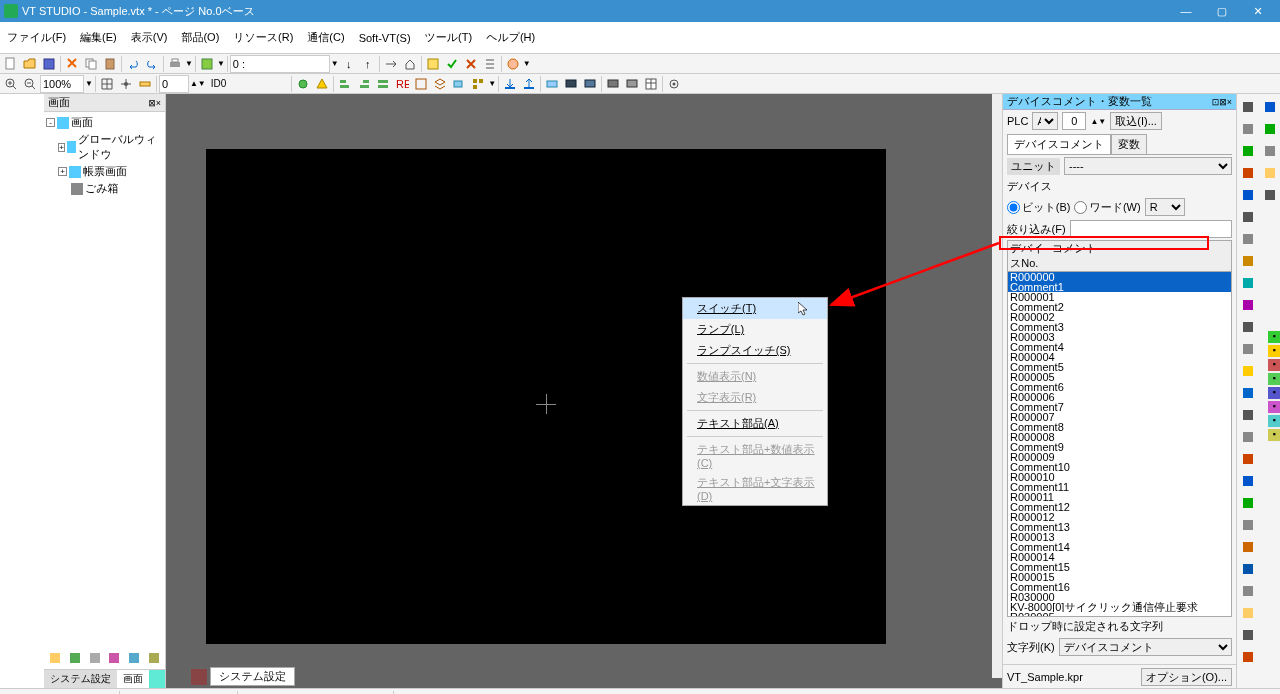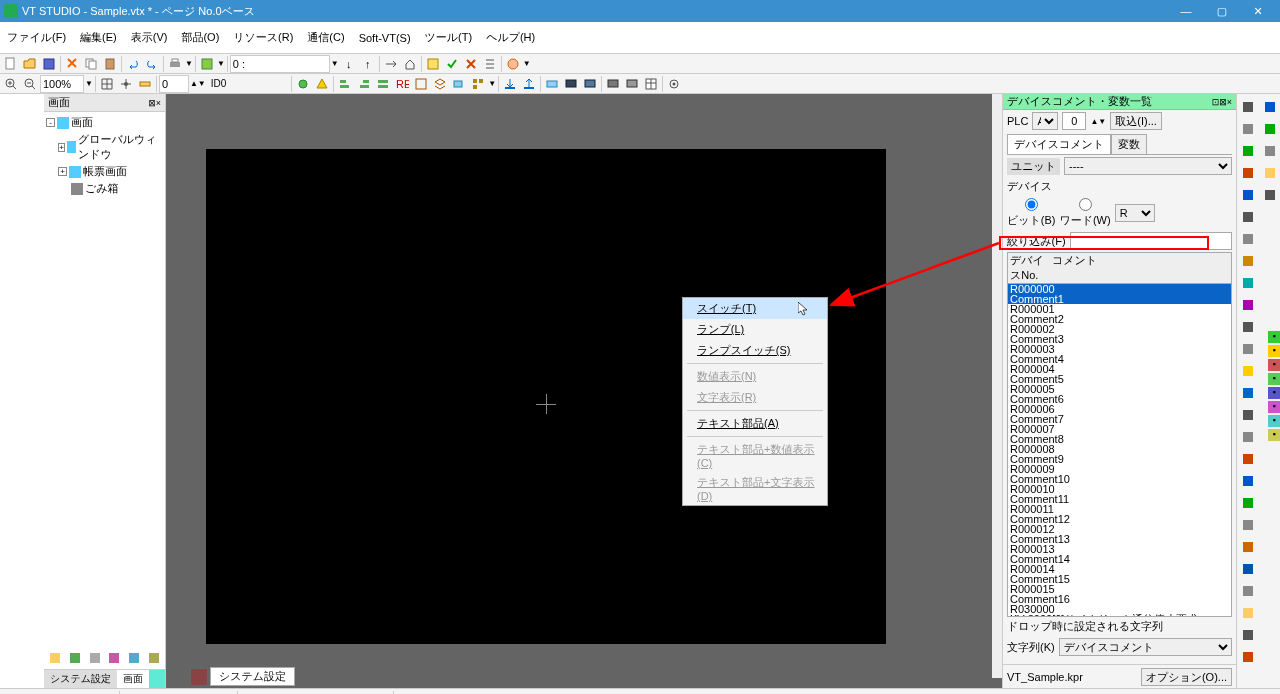--- a/index.html
+++ b/index.html
@@ -27,21 +27,21 @@
 .center{flex:1;background:#646464;position:relative;overflow:hidden;}
 .canvas{position:absolute;left:40px;top:55px;width:680px;height:495px;background:#000;}
 .cross-h,.cross-v{position:absolute;background:#888;}
 .cross-h{width:20px;height:1px;left:370px;top:310px;}
 .cross-v{width:1px;height:20px;left:380px;top:300px;}
 .slide-tab{position:absolute;left:24px;bottom:2px;display:flex;align-items:center;}
 .slide-tab .tab{background:#fff;border:1px solid #aaa;padding:1px 8px;font-size:11px;}
 .slide-tab .pico{width:18px;height:18px;background:#844;border:1px solid #666;margin-right:2px;}
 .scroll-v{position:absolute;right:0;top:0;width:10px;bottom:10px;background:#eee;}
 .right{width:234px;background:#f4f4f4;border-left:1px solid #ccc;display:flex;flex-direction:column;}
-.right-hdr{background:#86efac;padding:2px 4px;border-bottom:1px solid #aac;display:flex;justify-content:space-between;align-items:center;height:16px;}
+.right-hdr{background:#7dd3fc;padding:2px 4px;border-bottom:1px solid #aac;display:flex;justify-content:space-between;align-items:center;height:16px;}
 .r-row{padding:2px 4px;display:flex;align-items:center;gap:4px;flex-wrap:wrap;}
 .r-lbl{font-size:11px;}
 .r-sel{height:18px;font-size:11px;border:1px solid #aaa;}
 .r-inp{height:18px;font-size:11px;border:1px solid #aaa;width:24px;text-align:center;}
 .r-btn{height:18px;font-size:11px;border:1px solid #aaa;background:#eee;padding:0 4px;}
 .r-tabs{display:flex;border-bottom:1px solid #aaa;}
 .r-tabs span{padding:2px 6px;font-size:11px;border:1px solid #aaa;border-bottom:none;background:#fff;}
 .r-tabs span.inactive{background:#eee;}
 .dev-list{flex:1;overflow:auto;background:#fff;border:1px solid #aaa;margin:0 4px;}
 .dev-row{display:flex;font-size:10px;line-height:10px;padding:0 2px;flex-direction:column;}
@@ -51,21 +51,21 @@
 .highlight{position:absolute;border:2px solid #f00;pointer-events:none;}
 .arrow-svg{position:absolute;pointer-events:none;}
 .vtool{width:44px;background:#f4f4f4;border-left:1px solid #ccc;display:flex;flex-direction:column;flex-wrap:wrap;align-content:flex-start;padding-top:2px;}
 .vtool .vb{width:20px;height:20px;margin:1px;display:flex;align-items:center;justify-content:center;}
 .context{position:absolute;left:682px;top:297px;width:146px;background:#f4f4f4;border:1px solid #aaa;box-shadow:2px 2px 4px rgba(0,0,0,.3);z-index:50;}
 .context .item{padding:3px 10px 3px 14px;font-size:11px;text-decoration:underline;}
 .context .item.hl{background:#cde6ff;}
 .context .item.dis{color:#999;}
 .context .sep{height:1px;background:#ccc;margin:2px 4px;}
 .btm-toolbar{background:#f4f4f4;height:20px;display:flex;align-items:center;border-top:1px solid #ccc;padding:0 4px;gap:1px;}
-.checkbox{display:flex;align-items:center;gap:2px;flex-direction:column;}
+.checkbox{display:flex;align-items:center;gap:2px;}
 .extra-tool{position:absolute;right:0;top:330px;width:12px;background:#f0f0f0;display:flex;flex-direction:column;}
 .extra-tool span{width:12px;height:12px;margin:1px 0;font-size:9px;text-align:center;}
 .cursor{position:absolute;left:798px;top:302px;width:10px;height:14px;z-index:60;}
 .cursor svg{width:100%;height:100%;}
 .hdr-cell{background:#eee;border-bottom:1px solid #aaa;font-size:10px;padding:0 2px;display:flex;}
 .hdr-cell .c1{width:42px;}
 .hdr-cell .c2{flex:1;}
 </style>
 </head>
 <body>

